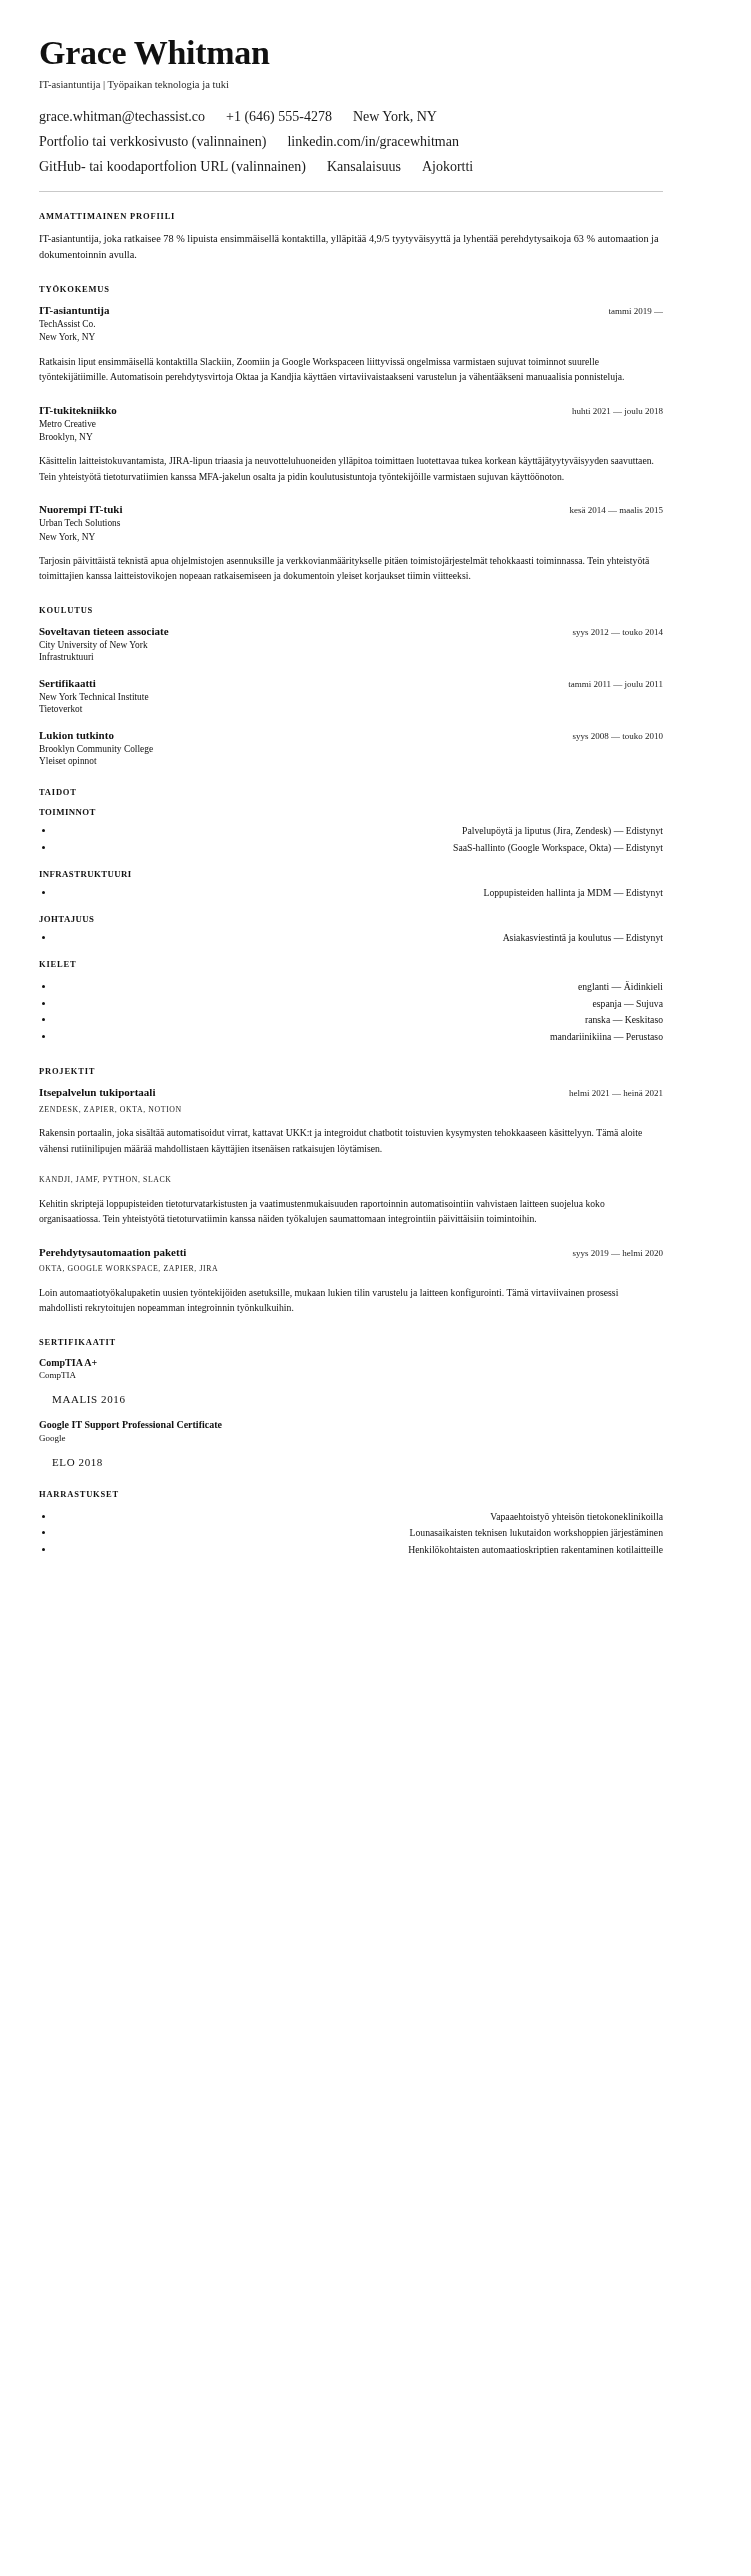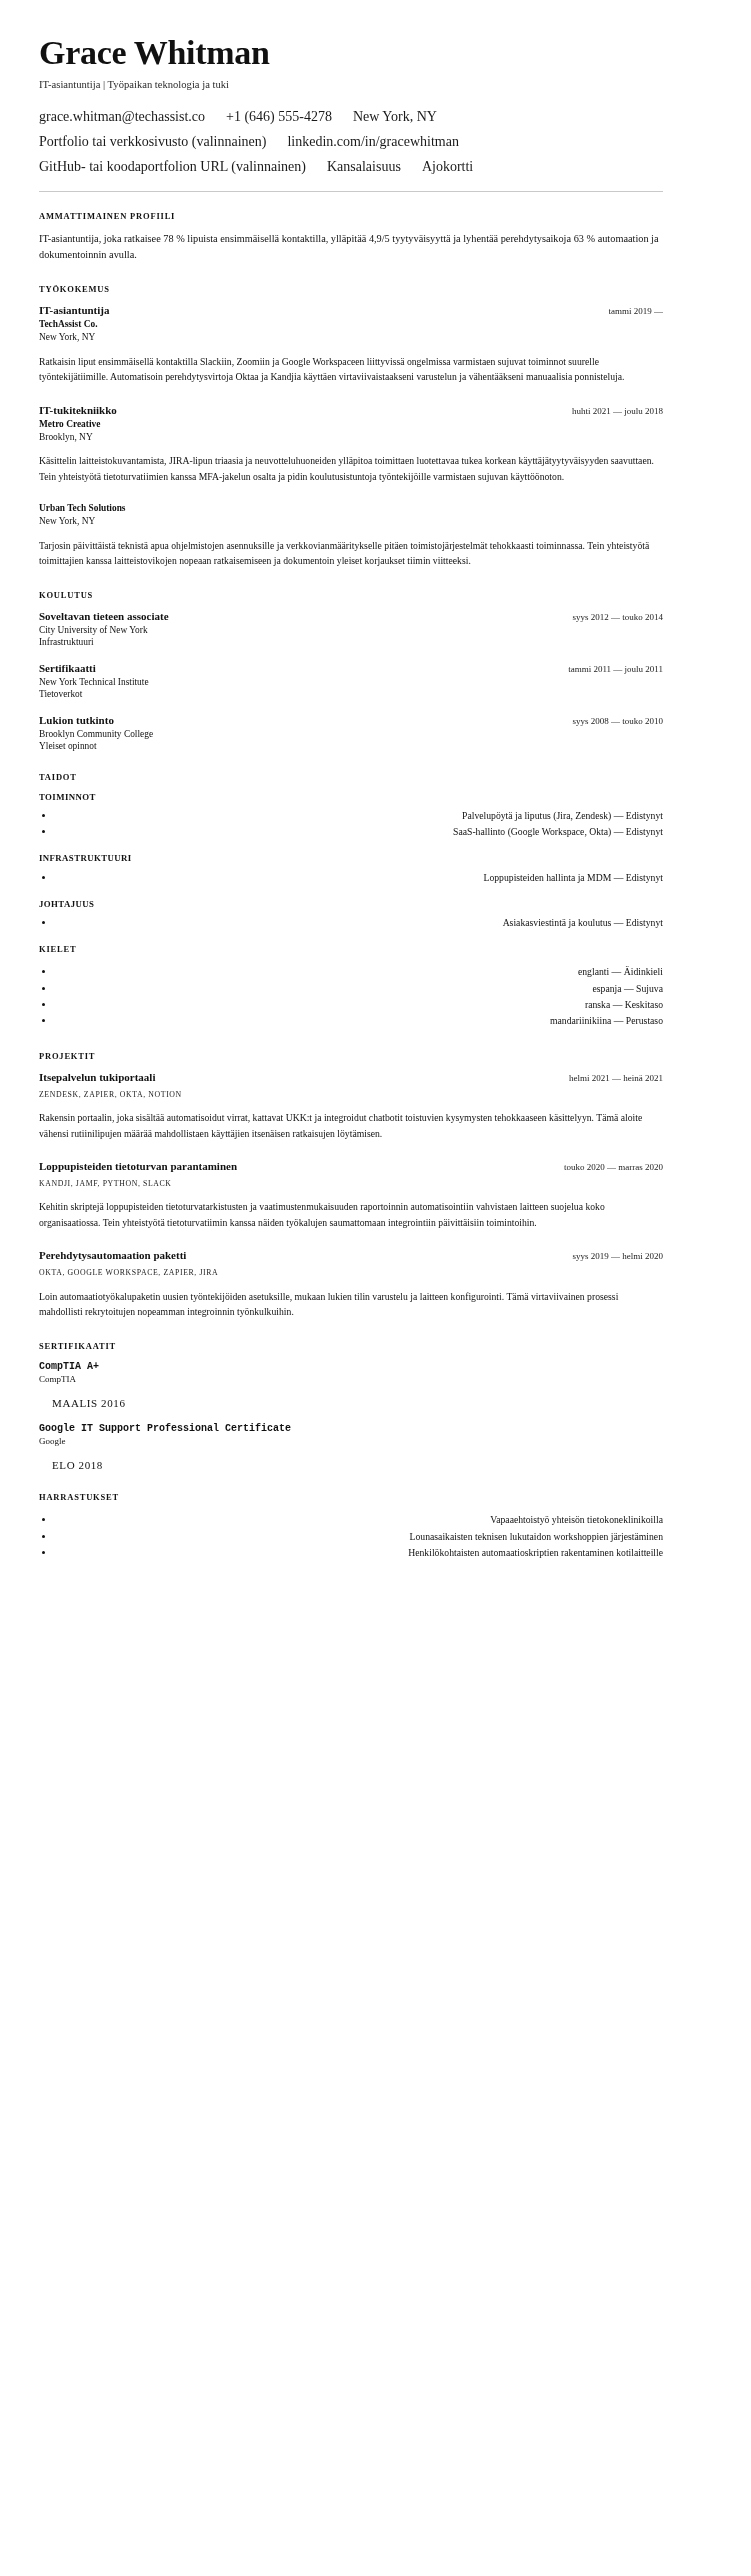--- a/index.html
+++ b/index.html
@@ -86,21 +86,20 @@
   }
   .entry-date {
     font-size: 9px;
     color: #1c1c1c;
     white-space: nowrap;
     text-align: left;
   }
   .entry-org {
     font-size: 9.4px;
     margin: 0 0 3.1px 0;
-    font-weight: bold;
   }
   .entry-loc {
     font-size: 9.4px;
     margin: 0 0 3.1px 0;
   }
   .entry-desc {
     font-size: 9.7px;
     line-height: 1.6;
     margin: 11.3px 0 0 0;
     max-width: 651px;
@@ -135,21 +134,21 @@
     color: #222222;
     margin: 3.8px 0 0 0;
   }
   .proj-desc {
     font-size: 9.7px;
     line-height: 1.6;
     margin: 11.3px 0 0 0;
     max-width: 651px;
   }
   .cert-entry { margin-bottom: 13.8px; }
-  .cert-title { font-size: 10px; font-weight: 700; margin: 0 0 2.5px 0; font-family: Liberation Mono, monospace; }
+  .cert-title { font-size: 10px; font-weight: 700; margin: 0 0 2.5px 0; }
   .cert-org { font-size: 9px; margin: 0 0 1.9px 0; }
   .cert-date {
     font-size: 11px;
     letter-spacing: 0.6px;
     text-transform: uppercase;
     margin: 13px;
   }
 </style>
 </head>
 <body>
@@ -200,20 +199,24 @@
       <div class="entry-head">
         <div class="entry-title">IT-tukitekniikko</div>
         <div class="entry-date">huhti 2021 — joulu 2018</div>
       </div>
       <div class="entry-org">Metro Creative</div>
       <div class="entry-loc">Brooklyn, NY</div>
       <p class="entry-desc">Käsittelin laitteistokuvantamista, JIRA-lipun triaasia ja neuvotteluhuoneiden ylläpitoa toimittaen luotettavaa tukea korkean käyttäjätyytyväisyyden saavuttaen. Tein yhteistyötä tietoturvatiimien kanssa MFA-jakelun osalta ja pidin koulutusistuntoja työntekijöille varmistaen sujuvan käyttöönoton.</p>
     </div>
 
     <div class="entry">
+      <div class="entry-head">
+        <div class="entry-title">Nuorempi IT-tuki</div>
+        <div class="entry-date">kesä 2014 — maalis 2015</div>
+      </div>
       <div class="entry-org">Urban Tech Solutions</div>
       <div class="entry-loc">New York, NY</div>
       <p class="entry-desc">Tarjosin päivittäistä teknistä apua ohjelmistojen asennuksille ja verkkovianmääritykselle pitäen toimistojärjestelmät tehokkaasti toiminnassa. Tein yhteistyötä toimittajien kanssa laitteistovikojen nopeaan ratkaisemiseen ja dokumentoin yleiset korjaukset tiimin viitteeksi.</p>
     </div>
   </div>
 
   <div class="section">
     <div class="section-title">Koulutus</div>
 
     <div class="edu-entry">
@@ -278,24 +281,20 @@
     <div class="entry">
       <div class="entry-head">
         <div class="entry-title">Itsepalvelun tukiportaali</div>
         <div class="entry-date">helmi 2021 — heinä 2021</div>
       </div>
       <div class="proj-tags">ZENDESK, ZAPIER, OKTA, NOTION</div>
       <p class="proj-desc">Rakensin portaalin, joka sisältää automatisoidut virrat, kattavat UKK:t ja integroidut chatbotit toistuvien kysymysten tehokkaaseen käsittelyyn. Tämä aloite vähensi rutiinilipujen määrää mahdollistaen käyttäjien itsenäisen ratkaisujen löytämisen.</p>
     </div>
 
     <div class="entry">
-      <div class="entry-head">
-        <div class="entry-title">Loppupisteiden tietoturvan parantaminen</div>
-        <div class="entry-date">touko 2020 — marras 2020</div>
-      </div>
       <div class="proj-tags">KANDJI, JAMF, PYTHON, SLACK</div>
       <p class="proj-desc">Kehitin skriptejä loppupisteiden tietoturvatarkistusten ja vaatimustenmukaisuuden raportoinnin automatisointiin vahvistaen laitteen suojelua koko organisaatiossa. Tein yhteistyötä tietoturvatiimin kanssa näiden työkalujen saumattomaan integrointiin päivittäisiin toimintoihin.</p>
     </div>
 
     <div class="entry">
       <div class="entry-head">
         <div class="entry-title">Perehdytysautomaation paketti</div>
         <div class="entry-date">syys 2019 — helmi 2020</div>
       </div>
       <div class="proj-tags">OKTA, GOOGLE WORKSPACE, ZAPIER, JIRA</div>

